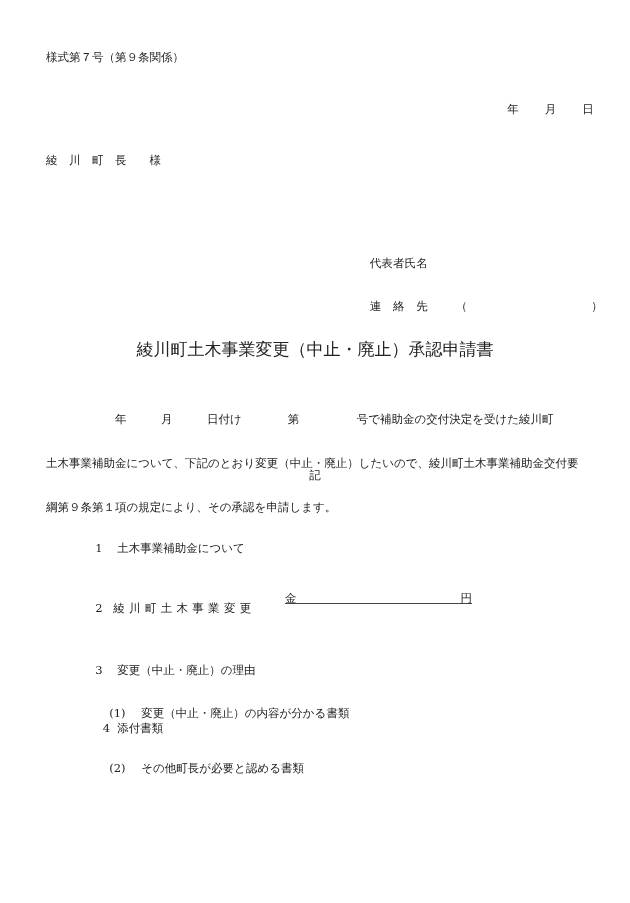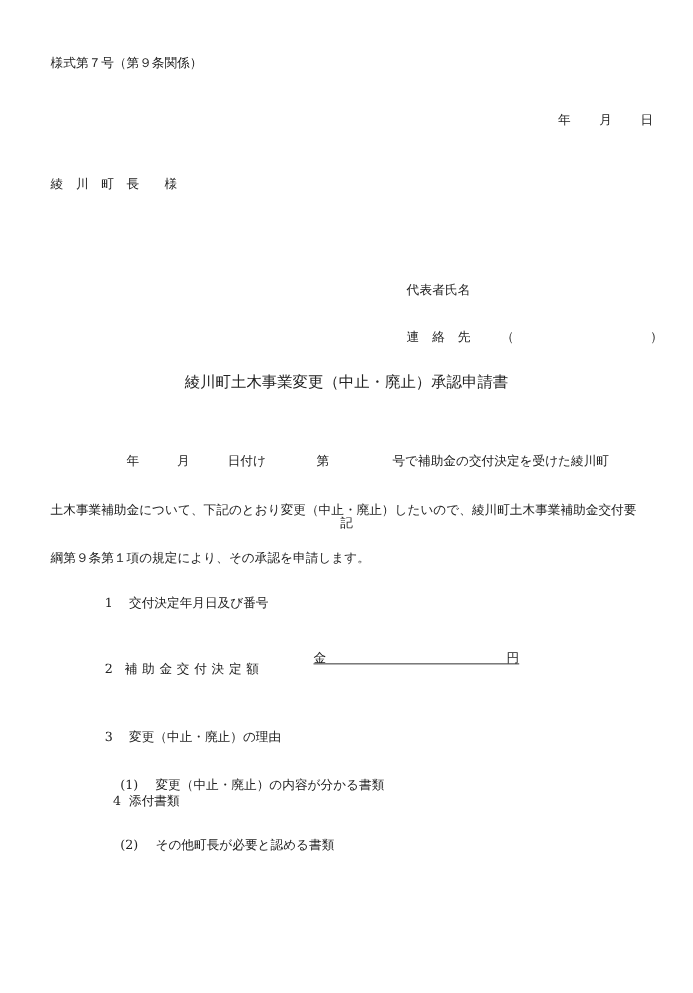--- a/index.html
+++ b/index.html
@@ -2,27 +2,27 @@
 <html><head>
 <meta charset="utf-8">
 <style>
   html, body { margin:0; padding:0; background:#ffffff; }
   body { width:630px; height:903px; position:relative; overflow:hidden;
          font-family:"DejaVu Serif", "Liberation Serif", serif; color:#222; font-size:11.5px; }
   .abs { position:absolute; white-space:pre; line-height:1; }
   .form-no { left:46px; top:52px; }
   .date { left:500px; top:92px; word-spacing:0; }
   .date span { display:inline-block; }
-  .addressee { left:46px; top:162px; }
+  .addressee { left:46px; top:155px; }
   .applicant { left:355px; top:210px; }
   .applicant .row { height:20px; line-height:20px; white-space:pre; }
   .applicant .lbl { display:inline-block; width:58px; text-align:justify; text-align-last:justify; }
   .applicant .paren { display:inline-block; margin-left:28px; }
   .applicant .paren-close { display:inline-block; margin-left:124px; }
-  .title { left:0; width:630px; top:341px; text-align:center; font-size:14px; }
+  .title { left:0; width:630px; top:341px; text-align:center; font-size:17px; }
   .body-text { left:46px; top:386px; width:540px; }
   .body-text .line { height:21px; line-height:21px; white-space:pre; }
   .ki { left:0; width:630px; top:470px; text-align:center; }
   .item { left:88px; white-space:pre; }
   .item1 { top:531px; }
   .item2 { top:591px; }
   .item3 { top:653px; }
   .item4 { top:711px;text-align:center; }
   .sub1 { left:102px; top:696px; }
   .sub2 { left:102px; top:751px; }
@@ -56,25 +56,25 @@
 
 <div class="abs body-text">
   <div class="line">　　　　　　年　　　月　　　日付け　　　　第　　　　　号で補助金の交付決定を受けた綾川町</div>
   <div class="line">土木事業補助金について、下記のとおり変更（中止・廃止）したいので、綾川町土木事業補助金交付要</div>
   <div class="line">綱第９条第１項の規定により、その承認を申請します。</div>
 </div>
 
 <div class="abs ki">記</div>
 
 <div class="abs item item1">
-  <span class="num">1</span><span>交付決定年月日及び番号</span>
+  <span class="num">1</span><span>土木事業補助金について</span>
 </div>
 
 <div class="abs item item2">
-  <span class="num" style="width:18px">2</span><span class="spaced">補助金交付決定額</span>
+  <span class="num" style="width:18px">2</span><span class="spaced">綾川町土木事業変更</span>
 </div>
 <div class="amount">
   <span class="kin">金</span>
   <span class="yen">円</span>
 </div>
 
 <div class="abs item item3">
   <span class="num">3</span><span>変更（中止・廃止）の理由</span>
 </div>
 

